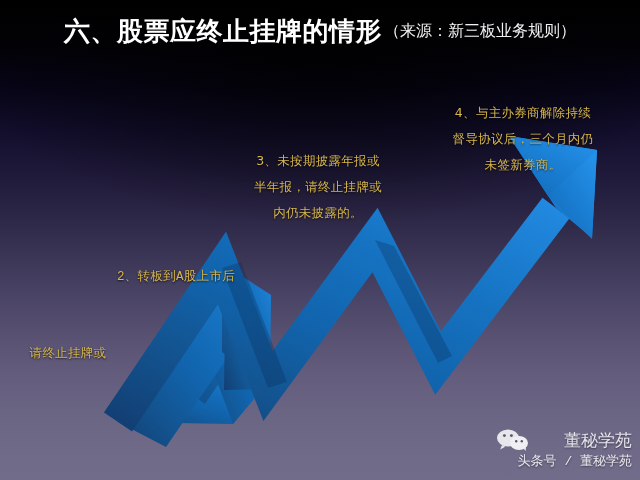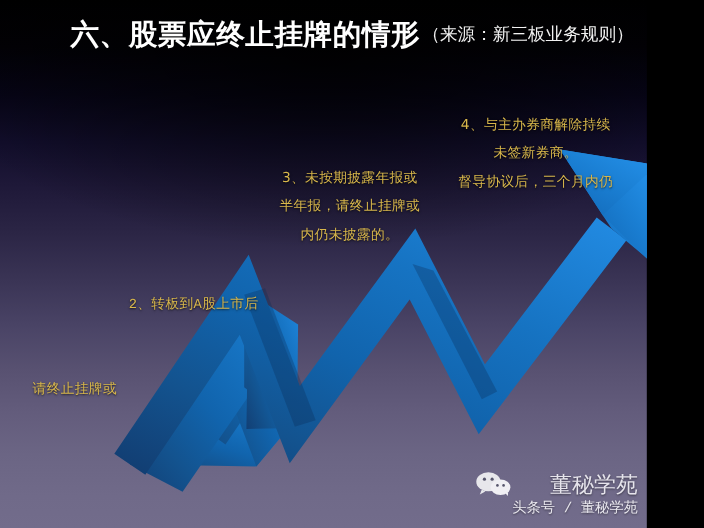--- a/index.html
+++ b/index.html
@@ -2,21 +2,21 @@
 <html><head>
 <meta charset="utf-8">
 <style>
   html, body {
     margin: 0;
     padding: 0;
     background: #000;
   }
   #slide {
     position: relative;
-    width: 588px;
+    width: 640px;
     height: 480px;
     overflow: hidden;
     font-family: "DejaVu Sans", "Liberation Sans", sans-serif;
     background:
       radial-gradient(ellipse 520px 260px at 50% 8%, rgba(0,0,0,0.85) 0%, rgba(0,0,0,0.0) 72%),
       linear-gradient(180deg,
         #000000 0%,
         #020106 9%,
         #070518 18%,
         #120e2c 27%,
@@ -74,41 +74,41 @@
     text-align: center;
     white-space: nowrap;
     text-shadow: 0 1px 2px rgba(0,0,0,0.75);
     letter-spacing: 0.3px;
   }
   .label .ln { display: block; }
 
   #label-1 { left: 8px;   top: 340px; width: 120px; }
   #label-2 { left: 96px; top: 264px; width: 160px; font-family: Liberation Mono, monospace; }
   #label-3 { left: 232px; top: 148px; width: 172px; }
-  #label-4 { left: 392px; top: 100px; width: 190px; }
+  #label-4 { left: 428px; top: 100px; width: 190px; }
 
   
   #watermark {
     position: absolute;
     right: 8px;
     bottom: 8px;
     text-align: right;
     color: #e8e8ef;
     opacity: 0.92;
     line-height: 21px;
   }
   .wm-row {
     display: flex;
     align-items: center;
     justify-content: flex-end;
     gap: 5px;
     white-space: nowrap;
   }
   .wm-text {
-    font-size: 20px;
+    font-size: 17px;
     color: #f0eff5;
     text-shadow: 0 1px 2px rgba(0,0,0,0.55);
     margin-left: 29px;
   }
   .wm-text-2 {
     font-size: 13px;
     color: #f4f3f8;
     text-shadow: 0 1px 2px rgba(0,0,0,0.55);
     font-family: Liberation Mono, monospace;
   }
@@ -179,22 +179,22 @@
   </div>
 
   <div class="label" id="label-3">
     <span class="ln">3、未按期披露年报或</span>
     <span class="ln">半年报，请终止挂牌或</span>
     <span class="ln">内仍未披露的。</span>
   </div>
 
   <div class="label" id="label-4">
     <span class="ln">4、与主办券商解除持续</span>
+    <span class="ln">督导协议后，三个月内仍</span>
     <span class="ln">未签新券商。</span>
-    <span class="ln">督导协议后，三个月内仍</span>
   </div>
 
   <div id="watermark">
     <div class="wm-row">
       <svg class="wechat-icon" width="34" height="22" viewBox="0 0 34 22" aria-hidden="true">
         <ellipse cx="12" cy="9" rx="11" ry="8.6" fill="#f2f2f4"></ellipse>
         <path d="M6 16 L4.2 20.6 L9.2 17.8 Z" fill="#f2f2f4"></path>
         <circle cx="8.4" cy="6.6" r="1.45" fill="#55556a"></circle>
         <circle cx="15.4" cy="6.6" r="1.45" fill="#55556a"></circle>
         <ellipse cx="23" cy="14" rx="9" ry="7" fill="#fbfbfd"></ellipse>

